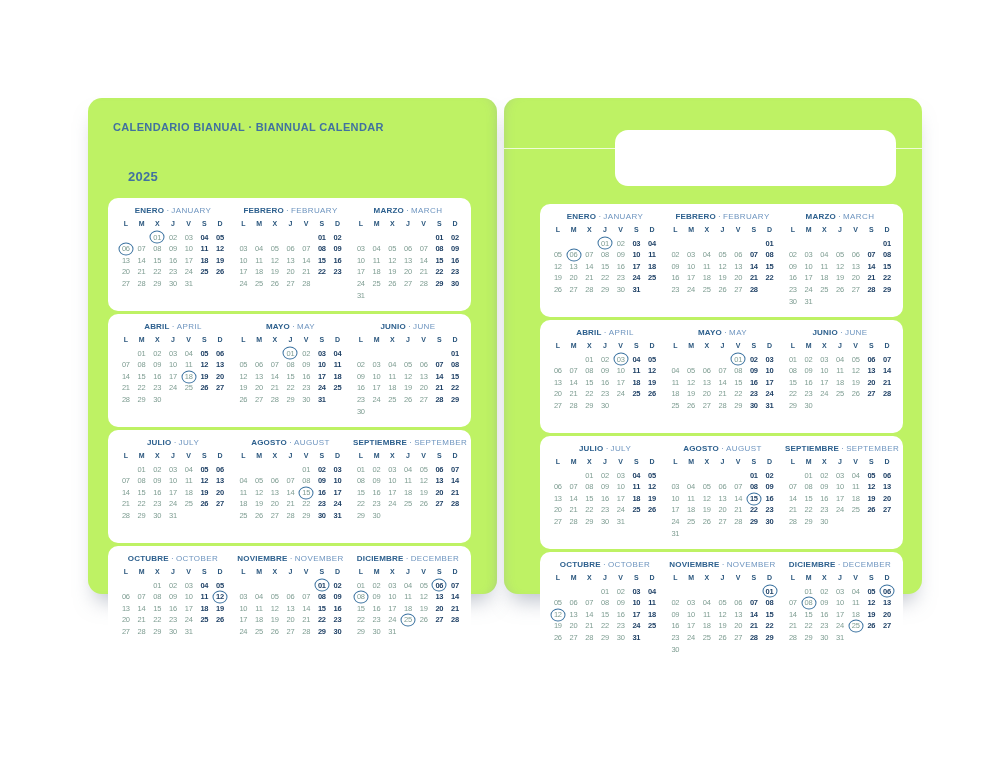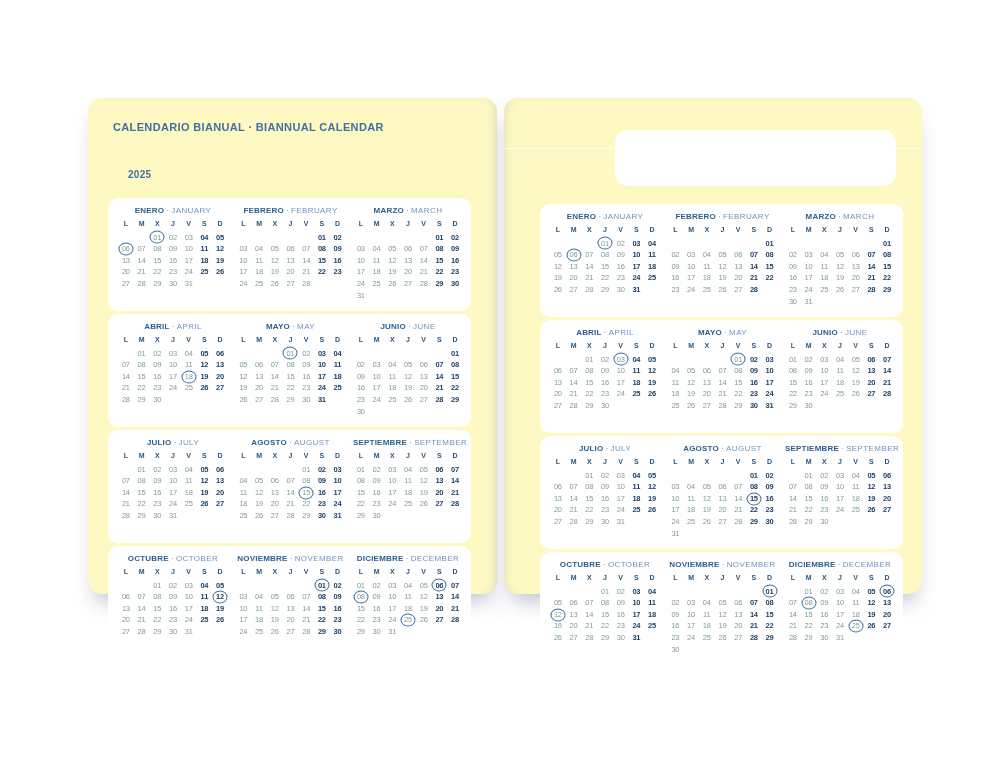--- a/index.html
+++ b/index.html
@@ -1,26 +1,26 @@
 <!DOCTYPE html>
 <html><head>
 <meta charset="utf-8">
 <style>
   html,body{margin:0;padding:0;}
   body{width:1000px;height:762px;background:#ffffff;font-family:"Liberation Sans",sans-serif;-webkit-text-size-adjust:none;}
   .canvas{position:relative;width:1000px;height:762px;background:#ffffff;overflow:hidden;}
 
-  .page{position:absolute;top:98px;height:496px;background:#fef9c3;border-radius:14px;
+  .page{position:absolute;top:98px;height:496px;background:#bef264;border-radius:14px;
         box-shadow:0 14px 20px -7px rgba(125,135,155,.5);}
   .page-left{left:88px;width:409px;box-shadow:inset -8px 0 12px -10px rgba(140,150,175,.45),0 14px 20px -7px rgba(125,135,155,.5);}
   .page-right{left:504px;width:418px;box-shadow:inset 8px 0 12px -10px rgba(140,150,175,.45),0 14px 20px -7px rgba(125,135,155,.5);}
   .page-right::before{content:"";position:absolute;left:0;right:0;top:50px;height:1px;background:rgba(255,255,255,.75);}
 
   .title{position:absolute;left:25px;top:23px;font-size:11px;font-weight:700;color:#41719f;letter-spacing:.35px;}
-  .year{position:absolute;font-size:10px;font-weight:700;color:#41719f;letter-spacing:.3px;}
+  .year{position:absolute;font-size:13px;font-weight:700;color:#41719f;letter-spacing:.3px;}
   .year-l{left:40px;top:71px;}
   .year-r{left:36px;top:77px;margin-top:44px;}
 
   .notes-box{position:absolute;left:111px;top:32px;width:281px;height:56px;background:#ffffff;border-radius:13px;}
 
   .cards{position:absolute;width:363px;}
   .cards-l{left:20px;top:100px;}
   .cards-r{left:36px;top:106px;}
 
   .card{background:#ffffff;border-radius:10px;height:113px;margin-bottom:3px;

